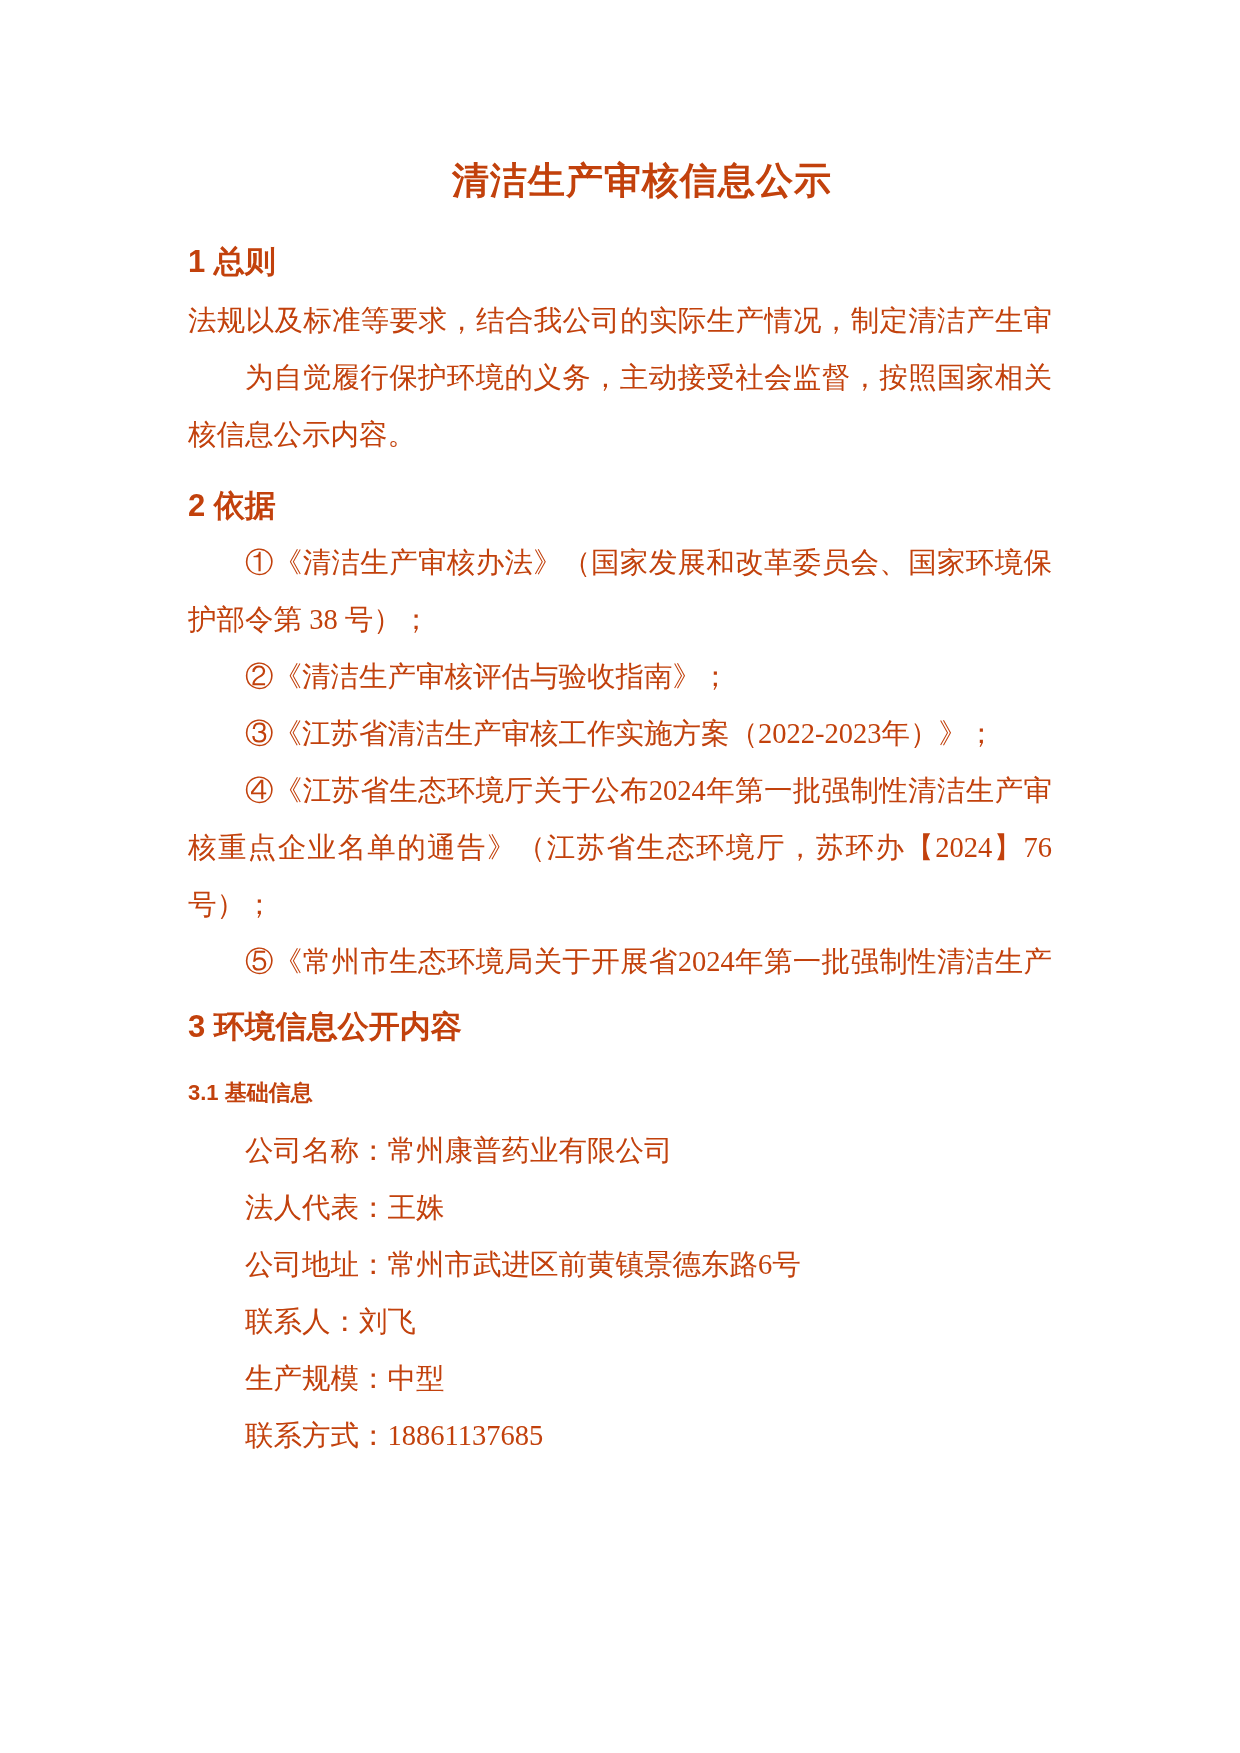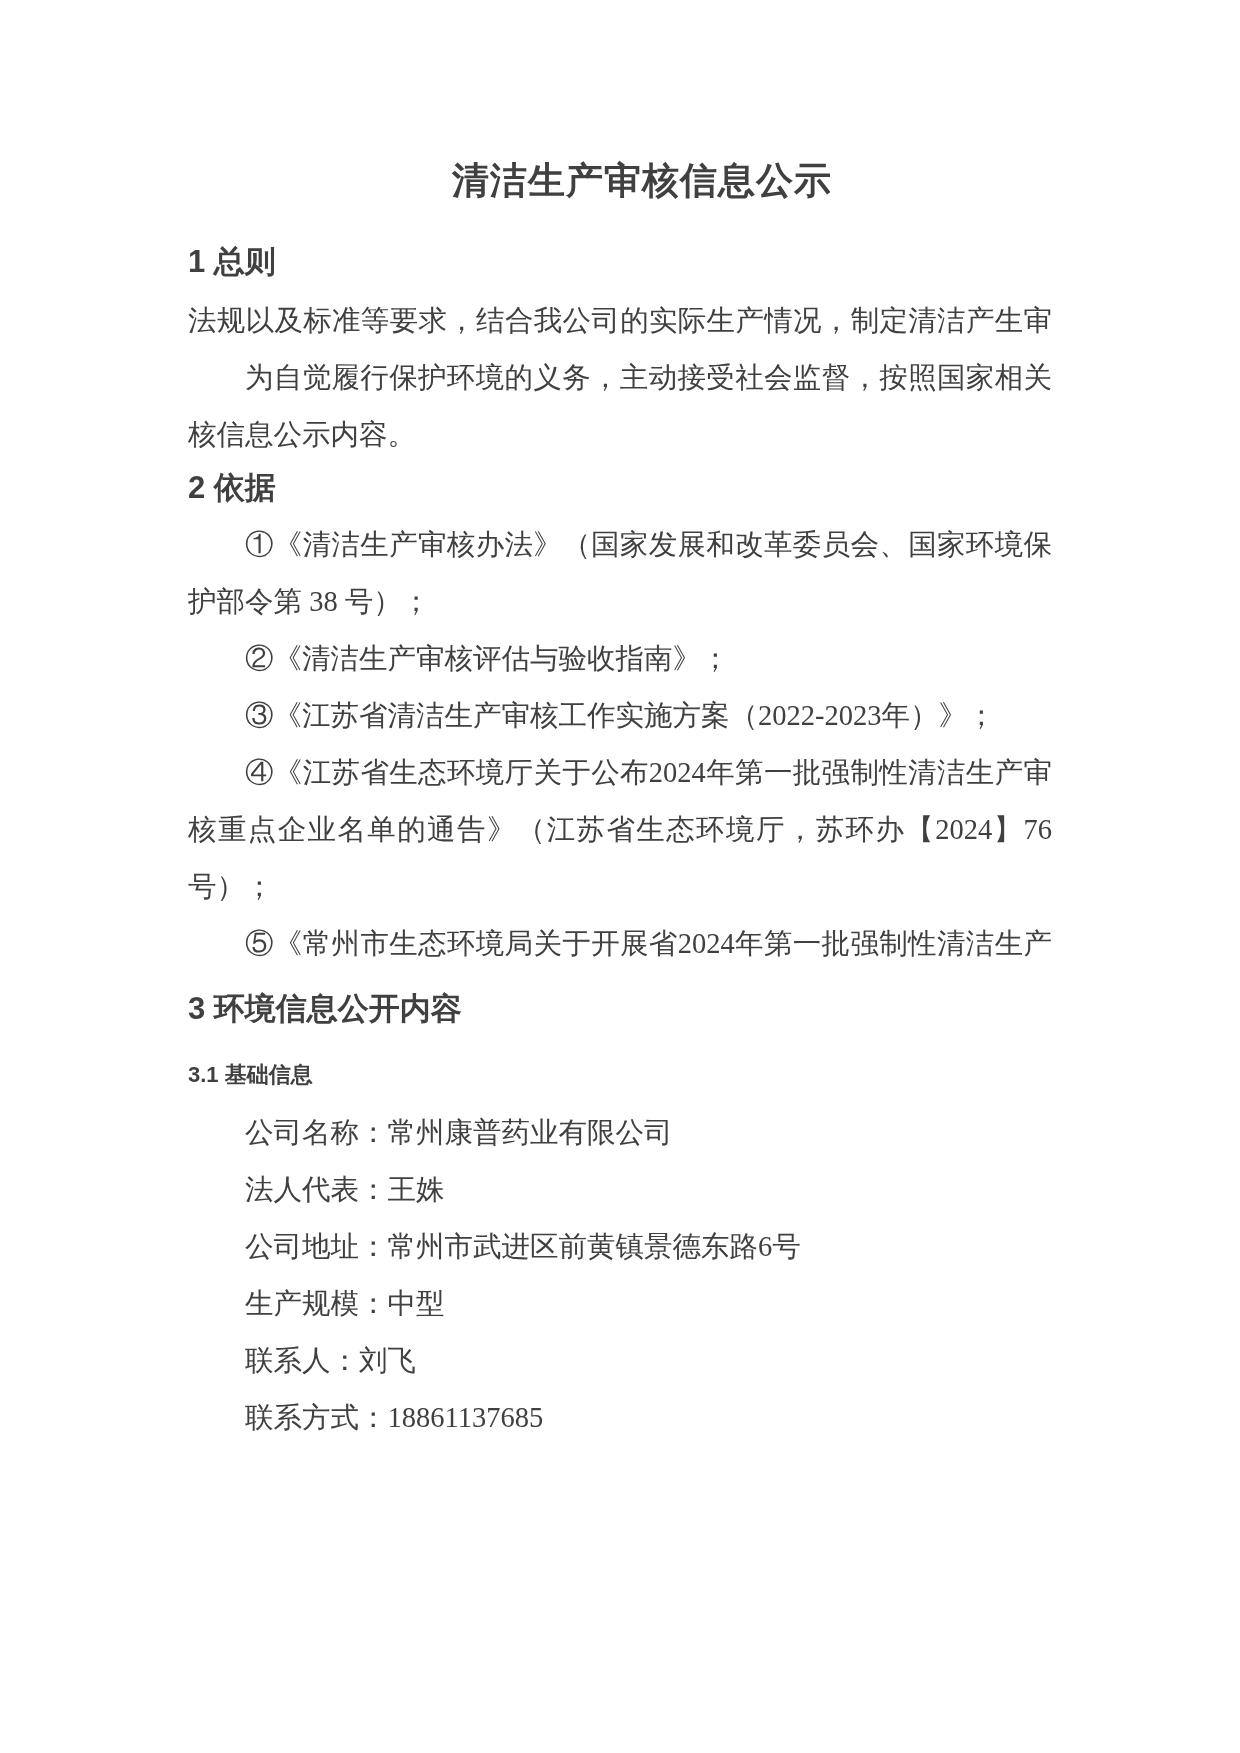--- a/index.html
+++ b/index.html
@@ -6,21 +6,21 @@
   html, body {
     margin: 0;
     padding: 0;
     background: #ffffff;
   }
   .page {
     position: relative;
     width: 1136px;
     height: 1753px;
     background: #ffffff;
-    color: #404040;
+    color: #c2410c;
     overflow: hidden;
     font-family: "Liberation Serif", "DejaVu Serif", serif;
   }
   .content {
     position: absolute;
     left: 188px;
     top: 150px;
     width: 864px;
   }
   
@@ -38,21 +38,21 @@
   
   .h {
     height: 40px;
     line-height: 40px;
     font-size: 31px;
     font-weight: 700;
     font-family: "Liberation Sans", "DejaVu Sans", sans-serif;
     white-space: nowrap;
   }
   .h1 { margin-top: 30px; }
-  .h2 { margin-top: 5px; }
+  .h2 { margin-top: 23px; }
   .h3 { margin-top: 17px; }
   .h31 { margin-top: 26px; font-size: 22px; }
   
   .block-p  { margin-top: 10px; }
   .block-l  { margin-top: 8px; }
   .block-f  { margin-top: 9px; }
   .ln {
     height: 57px;
     line-height: 57px;
     font-size: 28.5px;
@@ -104,24 +104,24 @@
       <div class="ln ind">
         <span>公司名称：</span><span>常州康普药业有限公司</span>
       </div>
       <div class="ln ind">
         <span>法人代表：</span><span>王姝</span>
       </div>
       <div class="ln ind">
         <span>公司地址：</span><span>常州市武进区前黄镇景德东路6号</span>
       </div>
       <div class="ln ind">
-        <span>生产规模：</span><span>中型</span>
+        <span>联系人：</span><span>刘飞</span>
       </div>
       <div class="ln ind">
-        <span>联系人：</span><span>刘飞</span>
+        <span>生产规模：</span><span>中型</span>
       </div>
       <div class="ln ind">
         <span>联系方式：</span><span>18861137685</span>
       </div>
     </div>
 
   </div>
 </div>
 
 </body></html>

